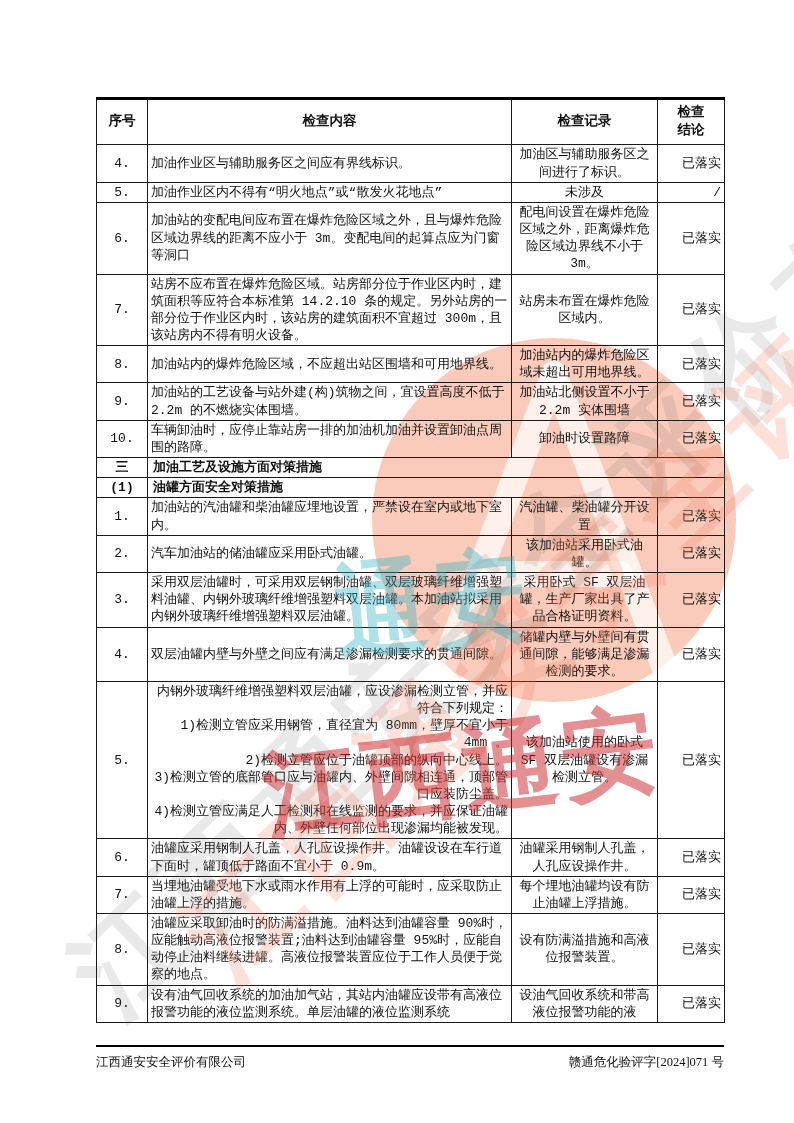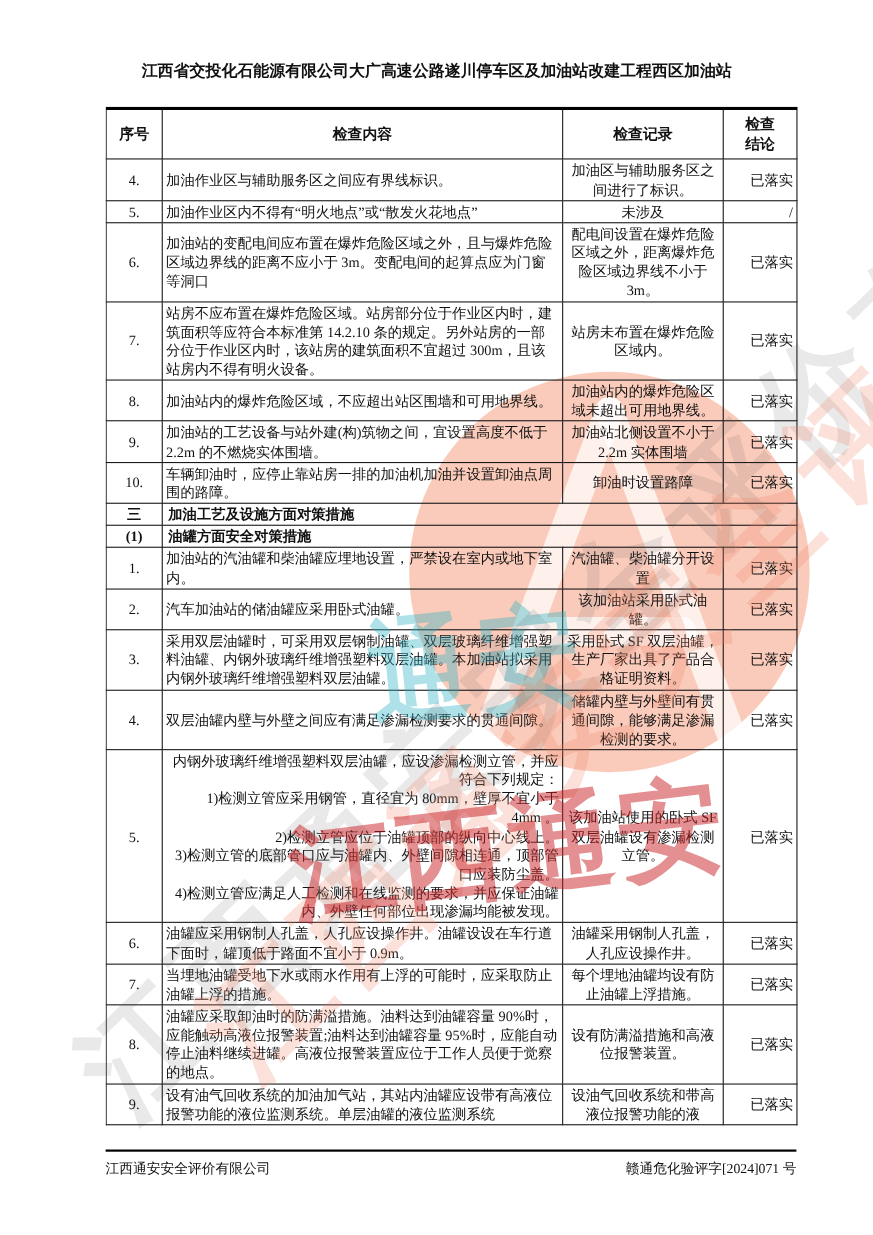--- a/index.html
+++ b/index.html
@@ -18,21 +18,21 @@
     text-align:center;font-weight:700;font-size:14.5px;line-height:1.55;
     z-index:1;
   }
   
   .table-wrap{
     position:absolute;left:96px;top:97px;width:630px;height:944px;
     overflow:hidden;z-index:1;
   }
   table.inspection{
     border-collapse:collapse;table-layout:fixed;width:628px;
-    border:1.4px solid #000;border-top:3px solid #000;
+    border:1.4px solid #000;border-top:3px solid #000;font-family:Liberation Mono, monospace;
   }
   col.c1{width:51px}col.c2{width:364px}col.c3{width:146px}col.c4{width:67px}
   th,td{
     border:1px solid #1a1a1a;
     font-size:13px;line-height:1.32;
     padding:1px 3px;vertical-align:middle;
   }
   th{font-weight:700;font-size:13.5px;text-align:center;padding:4px 2px;}
   .concl-wrap{display:inline-block;width:2.2em;line-height:1.35;}
   td.c-no{text-align:center;}
@@ -91,21 +91,20 @@
 
   <div class="wm wm-cyan">通安</div>
 
   <div class="wm wm-diag wm-gray">江西通安安全评价有限公司</div>
 
   <div class="wm wm-diag wm-pink">江西通安安全评价有限公司</div>
 
   <div class="wm wm-red">江西通安</div>
 
   <div class="doc-title">
-    <div>江西省交投化石能源有限公司大广高速公路遂川停车区及加油站改建工程西区加油站</div>
   </div>
 
   <div class="table-wrap">
     <table class="inspection">
       <colgroup>
           <col class="c1">
           <col class="c2">
           <col class="c3">
           <col class="c4">
         </colgroup>

